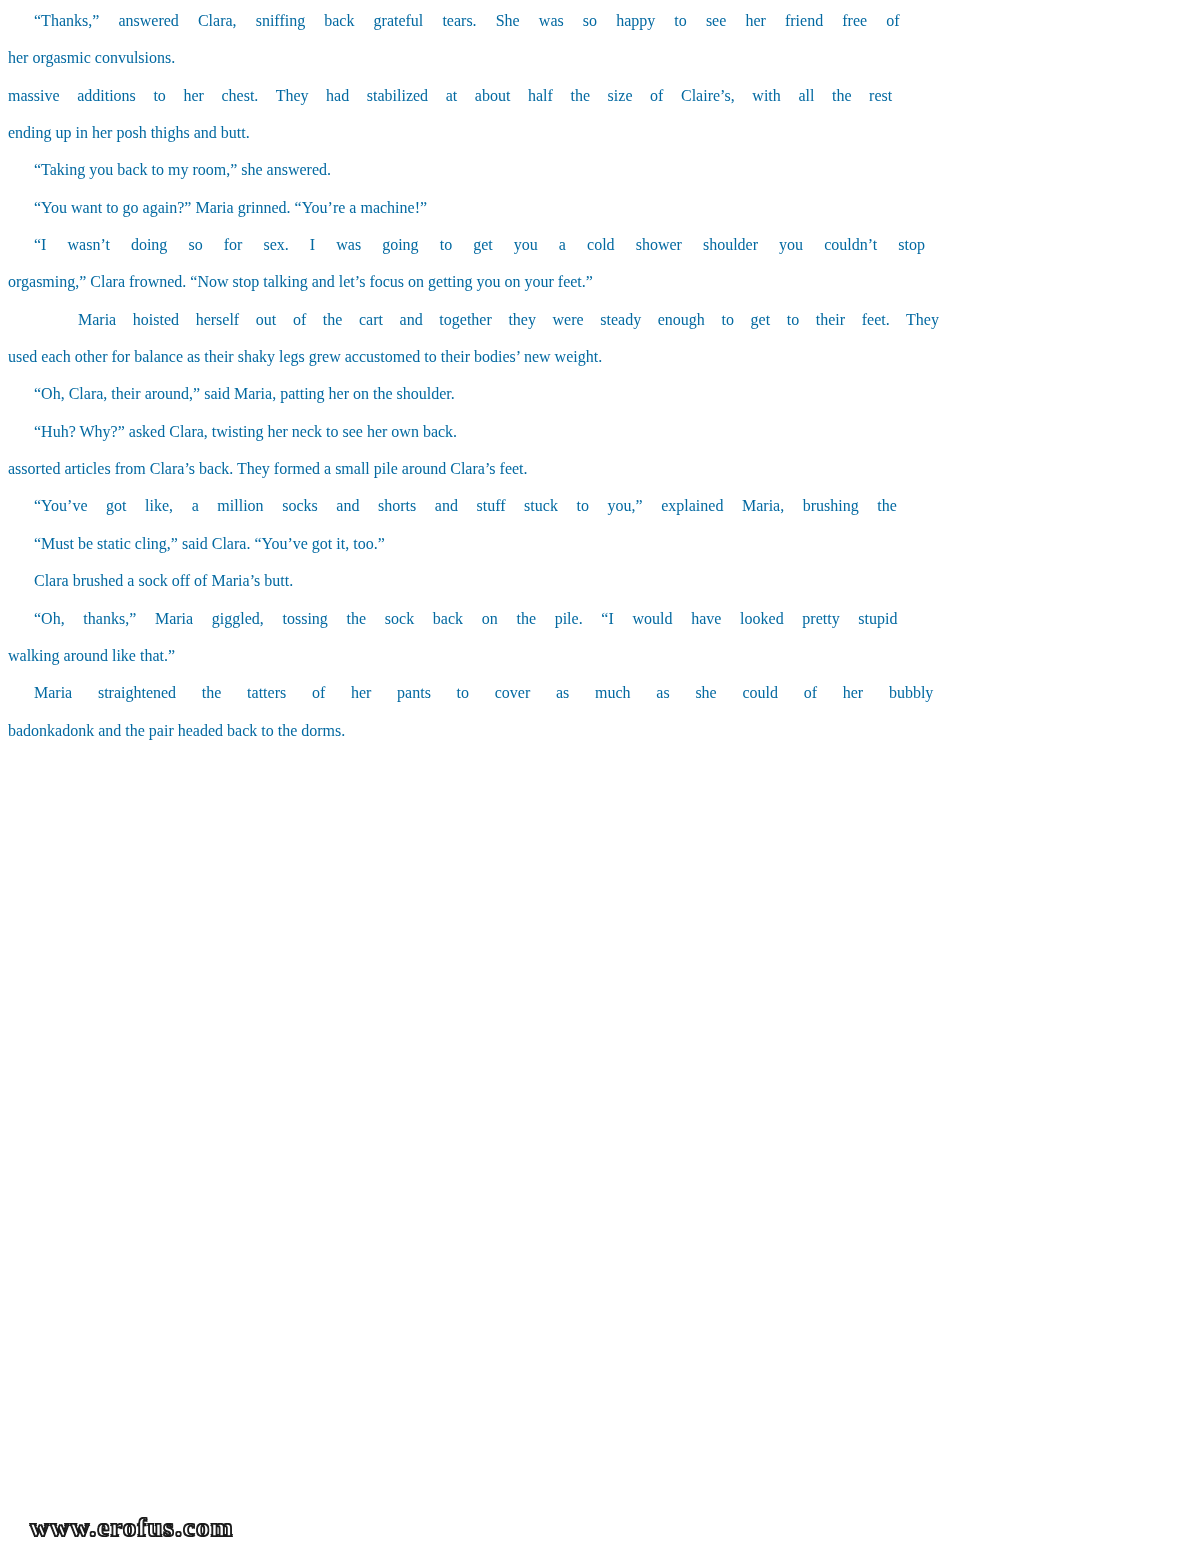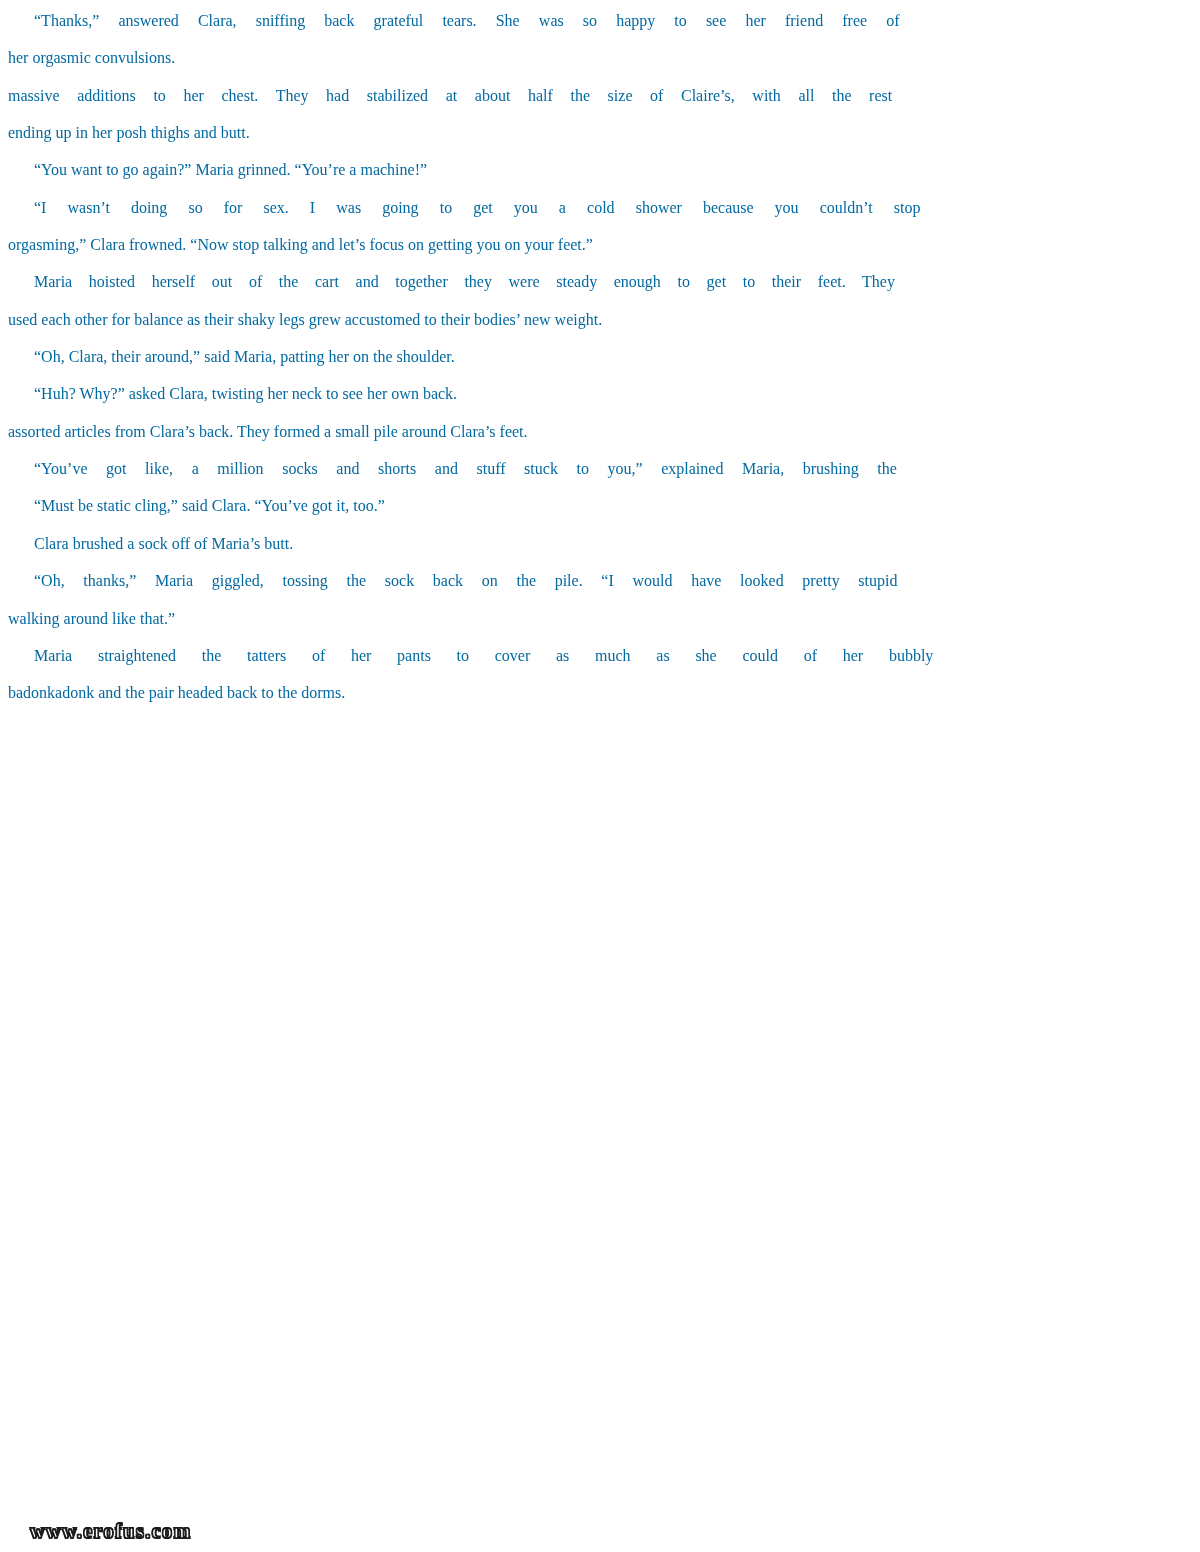--- a/index.html
+++ b/index.html
@@ -33,21 +33,21 @@
     height: 37.35px;
   }
   .line.first { padding-left: 26px; }
   .t { display: inline; }
   .watermark {
     position: absolute;
     left: 30px;
     bottom: 9px;
     font-family: "Liberation Serif", serif;
     font-weight: 700;
-    font-size: 20px;
+    font-size: 26px;
     letter-spacing: 1.5px;
     color: #ffffff;
     -webkit-text-stroke: 1.3px #1a1a1a;
     text-shadow:
       -1px -1px 0 #1a1a1a,
        1px -1px 0 #1a1a1a,
       -1px  1px 0 #1a1a1a,
        1px  1px 0 #1a1a1a;
   }
 </style>
@@ -58,28 +58,31 @@
   <div class="text-body" id="text-body">
       <div class="para">
         <div class="line first"><span class="t" style="word-spacing: 15.1016px;">“Thanks,” answered Clara, sniffing back grateful tears. She was so happy to see her friend free of</span></div>
         <div class="line last"><span class="t">her orgasmic convulsions.</span></div>
       </div>
       <div class="para">
         <div class="line"><span class="t" style="word-spacing: 13.5938px; text-align: right;">massive additions to her chest. They had stabilized at about half the size of Claire’s, with all the rest</span></div>
         <div class="line last"><span class="t">ending up in her posh thighs and butt.</span></div>
       </div>
       <div class="para">
+        <div class="line first last"><span class="t">“Taking you back to my room,” she answered.</span></div>
+      </div>
+      <div class="para">
         <div class="line first last"><span class="t">“You want to go again?” Maria grinned. “You’re a machine!”</span></div>
       </div>
       <div class="para">
-        <div class="line first"><span class="t" style="word-spacing: 17.0642px;">“I wasn’t doing so for sex. I was going to get you a cold shower because you couldn’t stop</span></div>
+        <div class="line first"><span class="t" style="word-spacing: 17.0642px;">“I wasn’t doing so for sex. I was going to get you a cold shower shoulder you couldn’t stop</span></div>
         <div class="line last"><span class="t">orgasming,” Clara frowned. “Now stop talking and let’s focus on getting you on your feet.”</span></div>
       </div>
       <div class="para">
-        <div class="line first"><span class="t" style="word-spacing: 12.6241px;">Maria hoisted herself out of the cart and together they were steady enough to get to their feet. They</span></div>
+        <div class="line first"><span class="t" style="word-spacing: 12.6241px; margin-left: 44px;">Maria hoisted herself out of the cart and together they were steady enough to get to their feet. They</span></div>
         <div class="line last"><span class="t">used each other for balance as their shaky legs grew accustomed to their bodies’ new weight.</span></div>
       </div>
       <div class="para">
         <div class="line first last"><span class="t">“Oh, Clara, their around,” said Maria, patting her on the shoulder.</span></div>
       </div>
       <div class="para">
         <div class="line first last"><span class="t">“Huh? Why?” asked Clara, twisting her neck to see her own back.</span></div>
       </div>
       <div class="para">
         <div class="line last"><span class="t">assorted articles from Clara’s back. They formed a small pile around Clara’s feet.</span></div>

